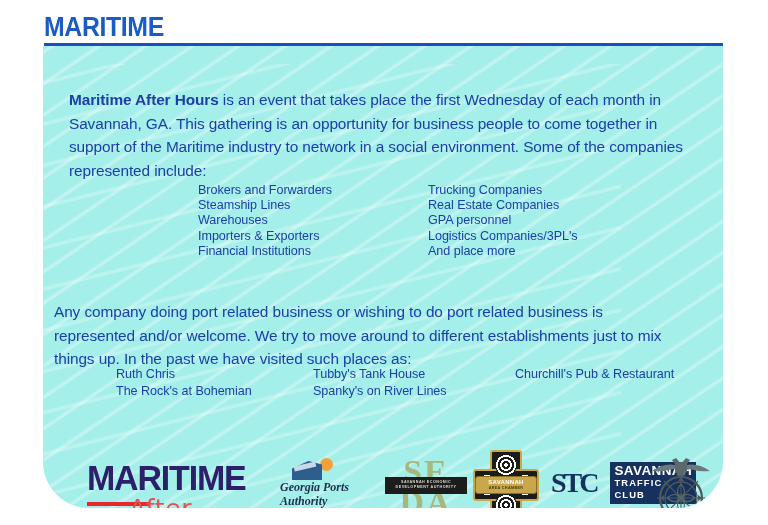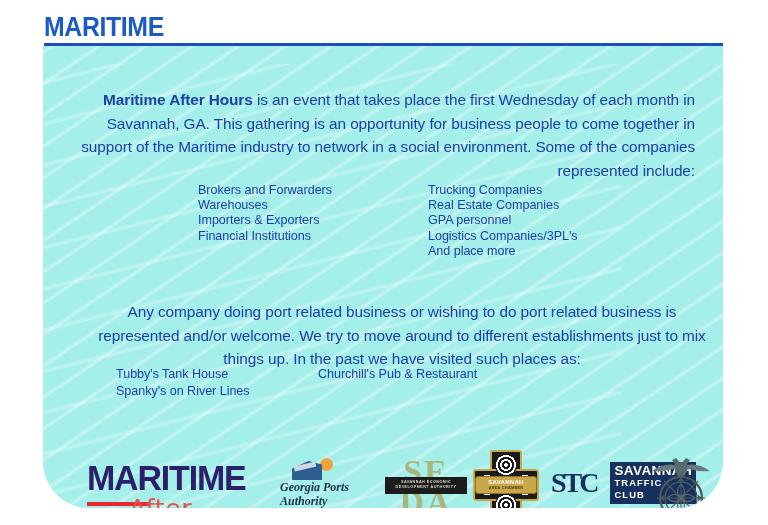--- a/index.html
+++ b/index.html
@@ -96,22 +96,22 @@
 
   
   .para {
     position: absolute;
     color: #1A3FA8;
     font-size: 15.4px;
     line-height: 23.5px;
     letter-spacing: -0.1px;
   }
   .para b { font-weight: bold; }
-  #para-intro { left: 10px; top: 27px; width: 642px; text-align: right; }
-  #para-welcome { left: 43px; top: 239px; width: 632px; text-align: center; }
+  #para-intro { left: 26px; top: 27px; width: 642px; }
+  #para-welcome { left: 11px; top: 239px; width: 632px; }
 
   
   .company-list {
     position: absolute;
     left: 155px;
     top: 137px;
     display: flex;
     gap: 40px;
   }
   .company-col {
@@ -338,36 +338,41 @@
 <div class="heading-rule"></div>
 
 <div class="panel">
   <div class="panel-inner">
 
     <p class="para" id="para-intro"><b>Maritime After Hours</b><span> is an event that takes place the first Wednesday of each month in Savannah, GA. This gathering is an opportunity for business people to come together in support of the Maritime industry to network in a social environment. Some of the companies represented include:</span></p>
 
     <div class="company-list">
       <div class="company-col col-a">
         <span class="company-item">Brokers and Forwarders</span>
+        <span class="company-item">Steamship Lines</span>
         <span class="company-item">Warehouses</span>
         <span class="company-item">Importers &amp; Exporters</span>
         <span class="company-item">Financial Institutions</span>
       </div>
       <div class="company-col">
         <span class="company-item">Trucking Companies</span>
         <span class="company-item">Real Estate Companies</span>
         <span class="company-item">GPA personnel</span>
         <span class="company-item">Logistics Companies/3PL's</span>
         <span class="company-item">And place more</span>
       </div>
     </div>
 
     <p class="para" id="para-welcome">Any company doing port related business or wishing to do port related business is represented and/or welcome. We try to move around to different establishments just to mix things up. In the past we have visited such places as:</p>
 
     <div class="venue-list">
+      <div class="venue-col v1">
+        <span class="venue-item">Ruth Chris</span>
+        <span class="venue-item">The Rock's at Bohemian</span>
+      </div>
       <div class="venue-col v2">
         <span class="venue-item">Tubby's Tank House</span>
         <span class="venue-item">Spanky's on River Lines</span>
       </div>
       <div class="venue-col">
         <span class="venue-item">Churchill's Pub &amp; Restaurant</span>
       </div>
     </div>
 
     <div class="logo-row">

